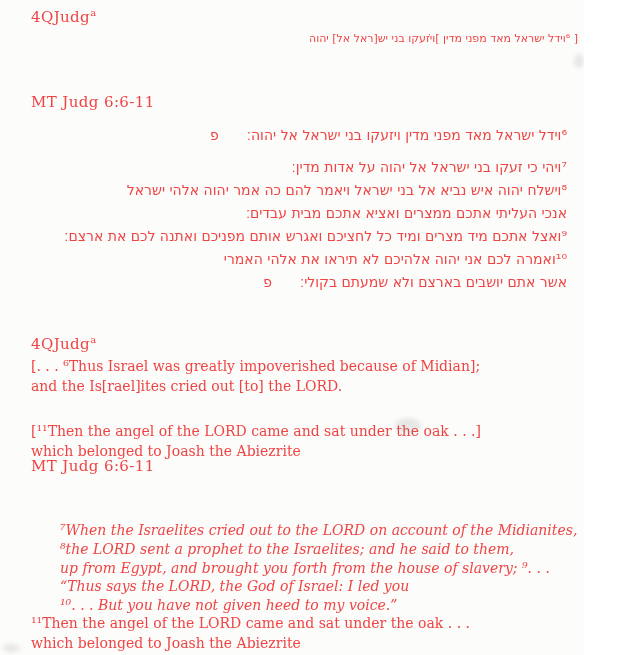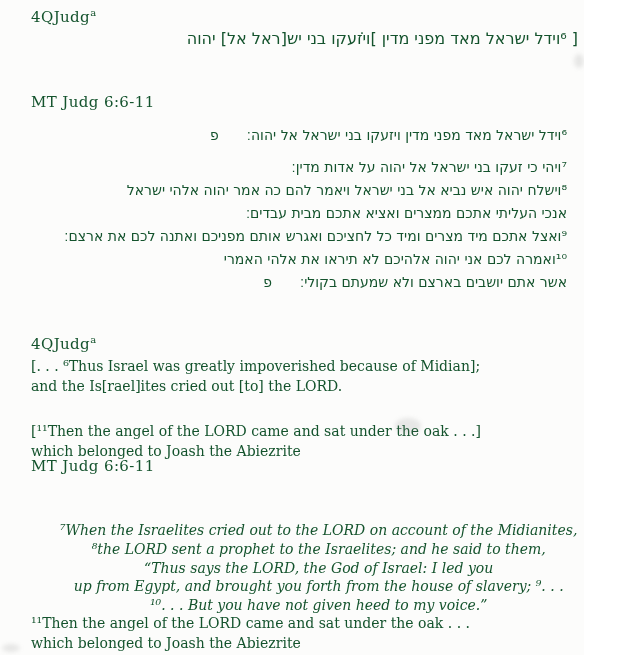--- a/index.html
+++ b/index.html
@@ -1,49 +1,49 @@
 <!DOCTYPE html>
 <html><head>
 <meta charset="utf-8">
 <style>
   html,body{margin:0;padding:0;}
   .page{
     position:relative;
     width:584px;height:655px;
     background:#fcfcfb;
-    color:#14532d;
+    color:#ef4444;
     font-family:"DejaVu Serif", "Liberation Serif", serif;
     overflow:hidden;
   }
   .heading{
     position:absolute;left:31px;
     font-size:15px;letter-spacing:0.4px;
     white-space:nowrap;
   }
   .heading sup{font-size:10px;line-height:0;}
   .heb{
     position:absolute;
     direction:rtl;text-align:right;
     font-family:"DejaVu Sans", sans-serif;
     white-space:nowrap;
   }
-  .q-block{top:26px;right:6px;font-size:16px;}
+  .q-block{top:26px;right:6px;font-size:11px;}
   .q-block .heb-line{line-height:25px;}
   .mt-block{top:124px;right:17px;font-size:14px;}
   .mt-block .heb-line{line-height:23px;}
   .mt-block .heb-line.space-above{margin-top:9px;}
   .mt-block .heb-line.space-above-lg{margin-top:8px;}
   .eng{
     position:absolute;left:31px;
     font-size:14px;
     white-space:nowrap;
   }
   .eng .eng-line{line-height:19.5px;}
   .eng.quote{left:60px;font-style:italic;}
-  .eng.quote .eng-line{line-height:18.8px;text-align:center;}
+  .eng.quote .eng-line{line-height:18.8px;}
   .pos-h1{top:8px;}
   .pos-h2{top:93px;}
   .pos-h3{top:335px;}
   .pos-e1{top:357px;}
   .pos-e2{top:412px;margin-top:10px;}
   .pos-h4{top:457px;}
   .pos-e3{top:481px;}
   .pos-e4{top:521px;}
   .pos-e5{top:614px;}
   .smudge{
@@ -91,22 +91,22 @@
     <div class="eng-line">[¹¹Then the angel of the LORD came and sat under the oak . . .]</div>
     <div class="eng-line">which belonged to Joash the Abiezrite</div>
   </div>
 
   <div class="heading pos-h4">MT Judg 6:6-11</div>
 
 
   <div class="eng quote pos-e4">
     <div class="eng-line">⁷When the Israelites cried out to the LORD on account of the Midianites,</div>
     <div class="eng-line">⁸the LORD sent a prophet to the Israelites; and he said to them,</div>
+    <div class="eng-line">up from Egypt, and brought you forth from the house of slavery; ⁹. . .</div>
     <div class="eng-line">“Thus says the LORD, the God of Israel: I led you</div>
-    <div class="eng-line">up from Egypt, and brought you forth from the house of slavery; ⁹. . .</div>
     <div class="eng-line">¹⁰. . . But you have not given heed to my voice.”</div>
   </div>
 
   <div class="eng pos-e5">
     <div class="eng-line">¹¹Then the angel of the LORD came and sat under the oak . . .</div>
     <div class="eng-line">which belonged to Joash the Abiezrite</div>
   </div>
 
   <div class="smudge s1"></div>
   <div class="smudge s2"></div>

